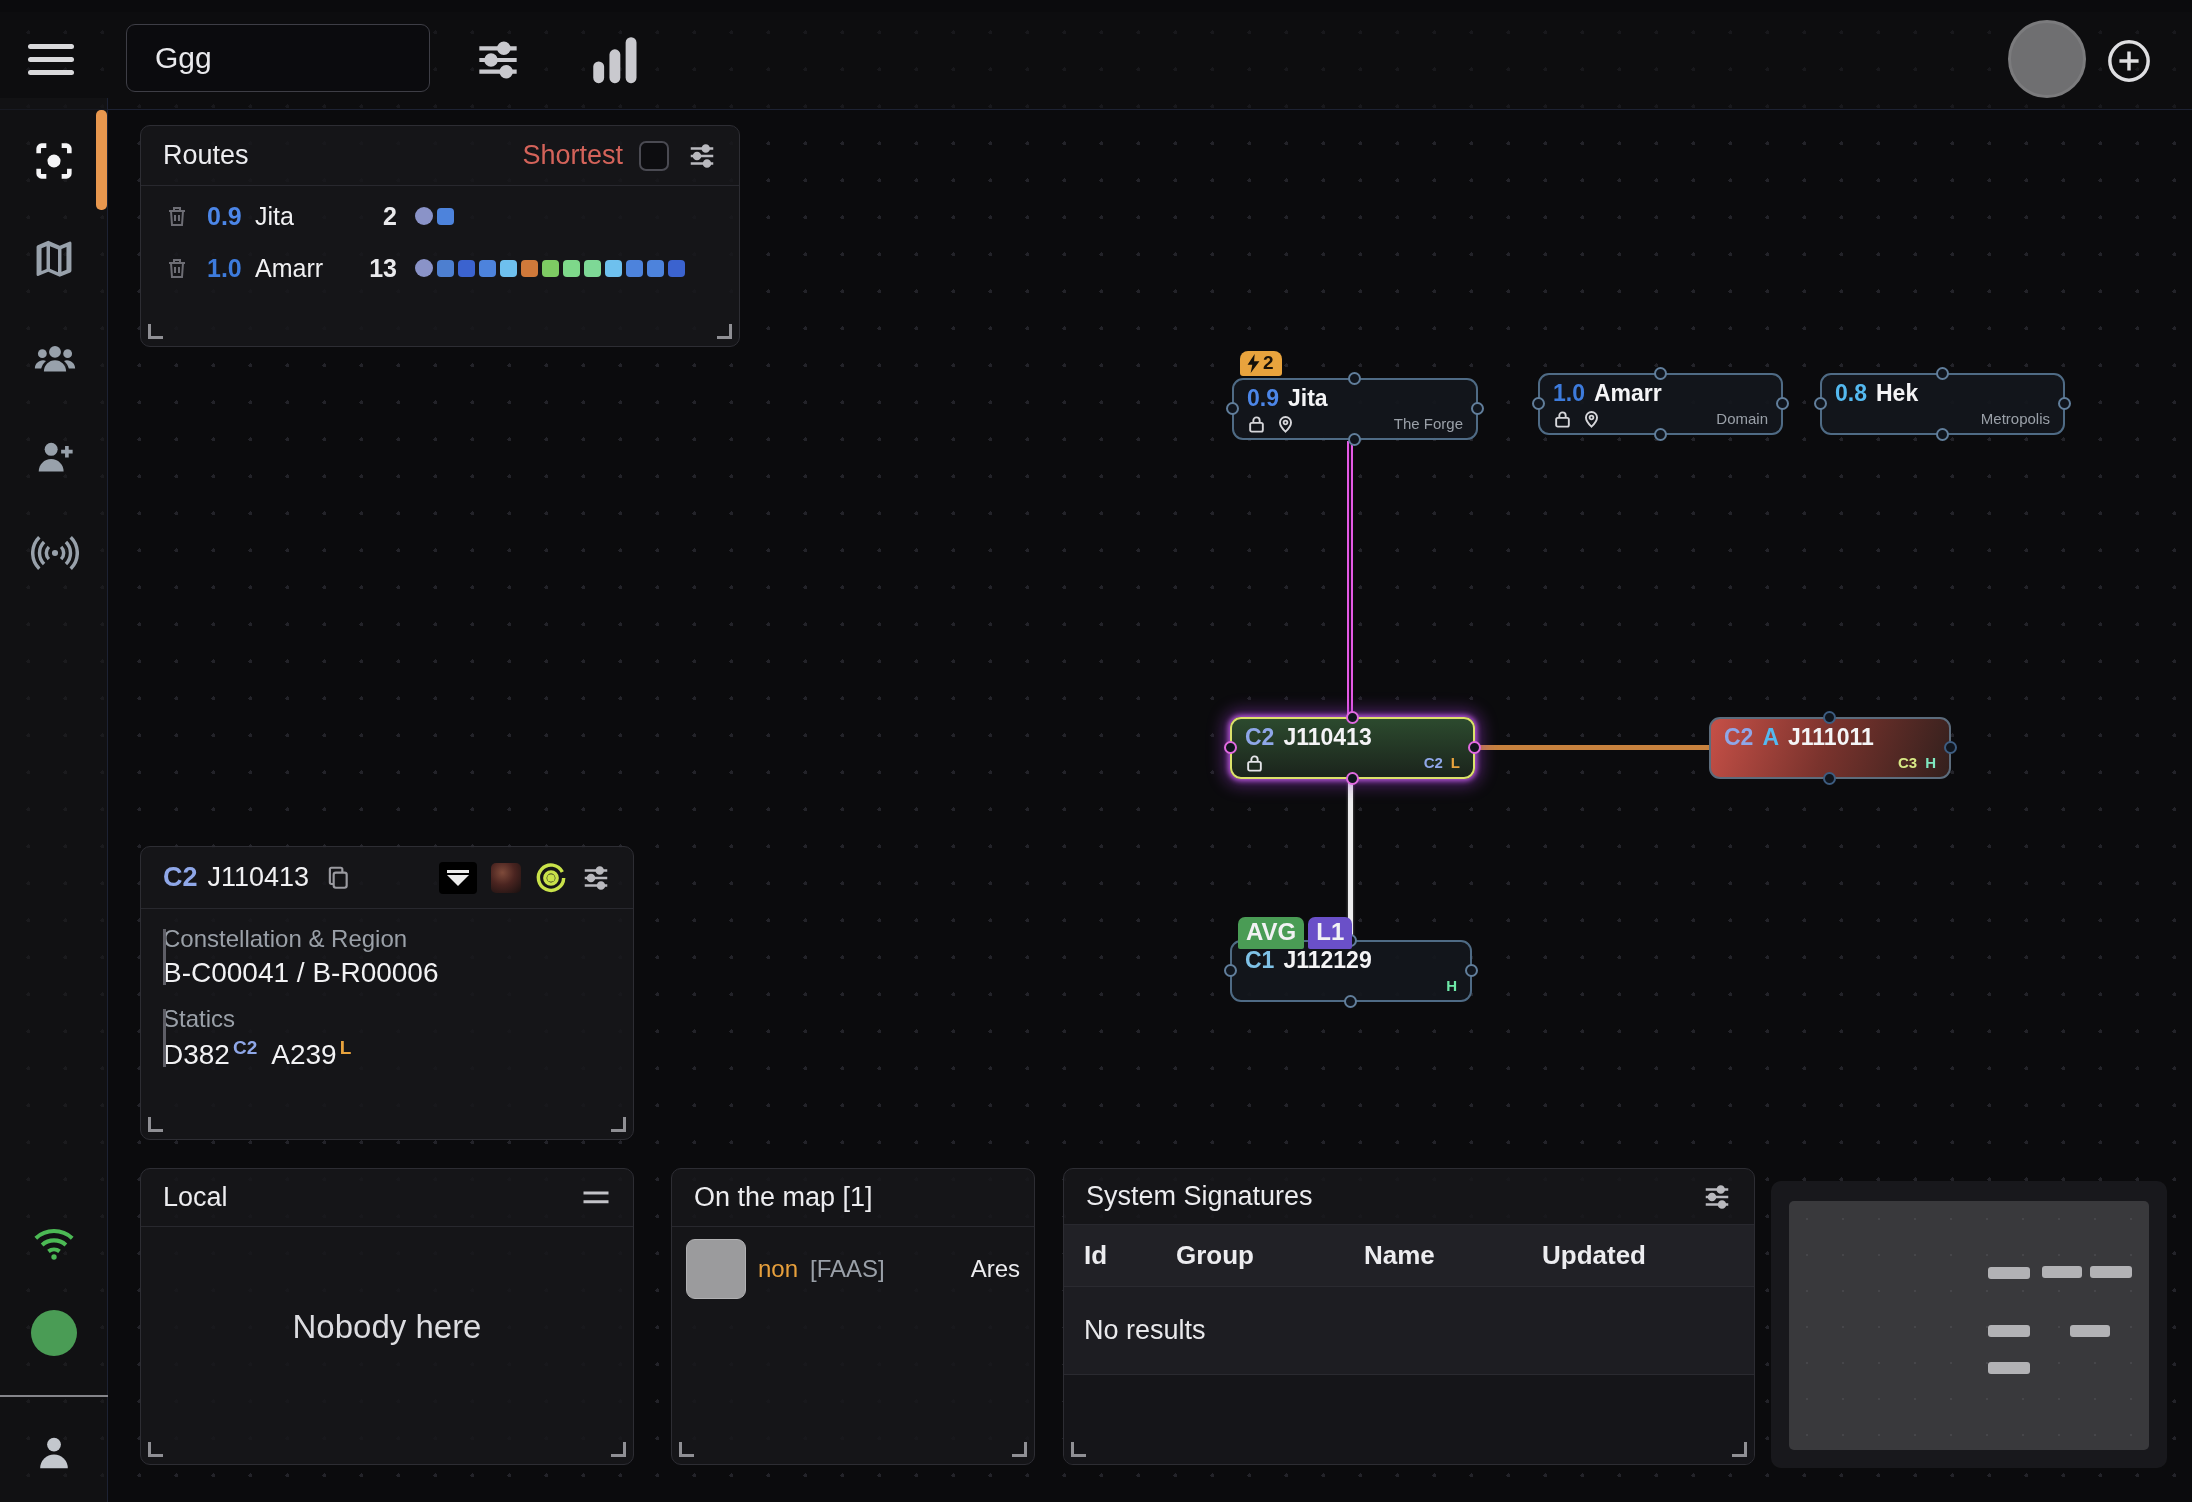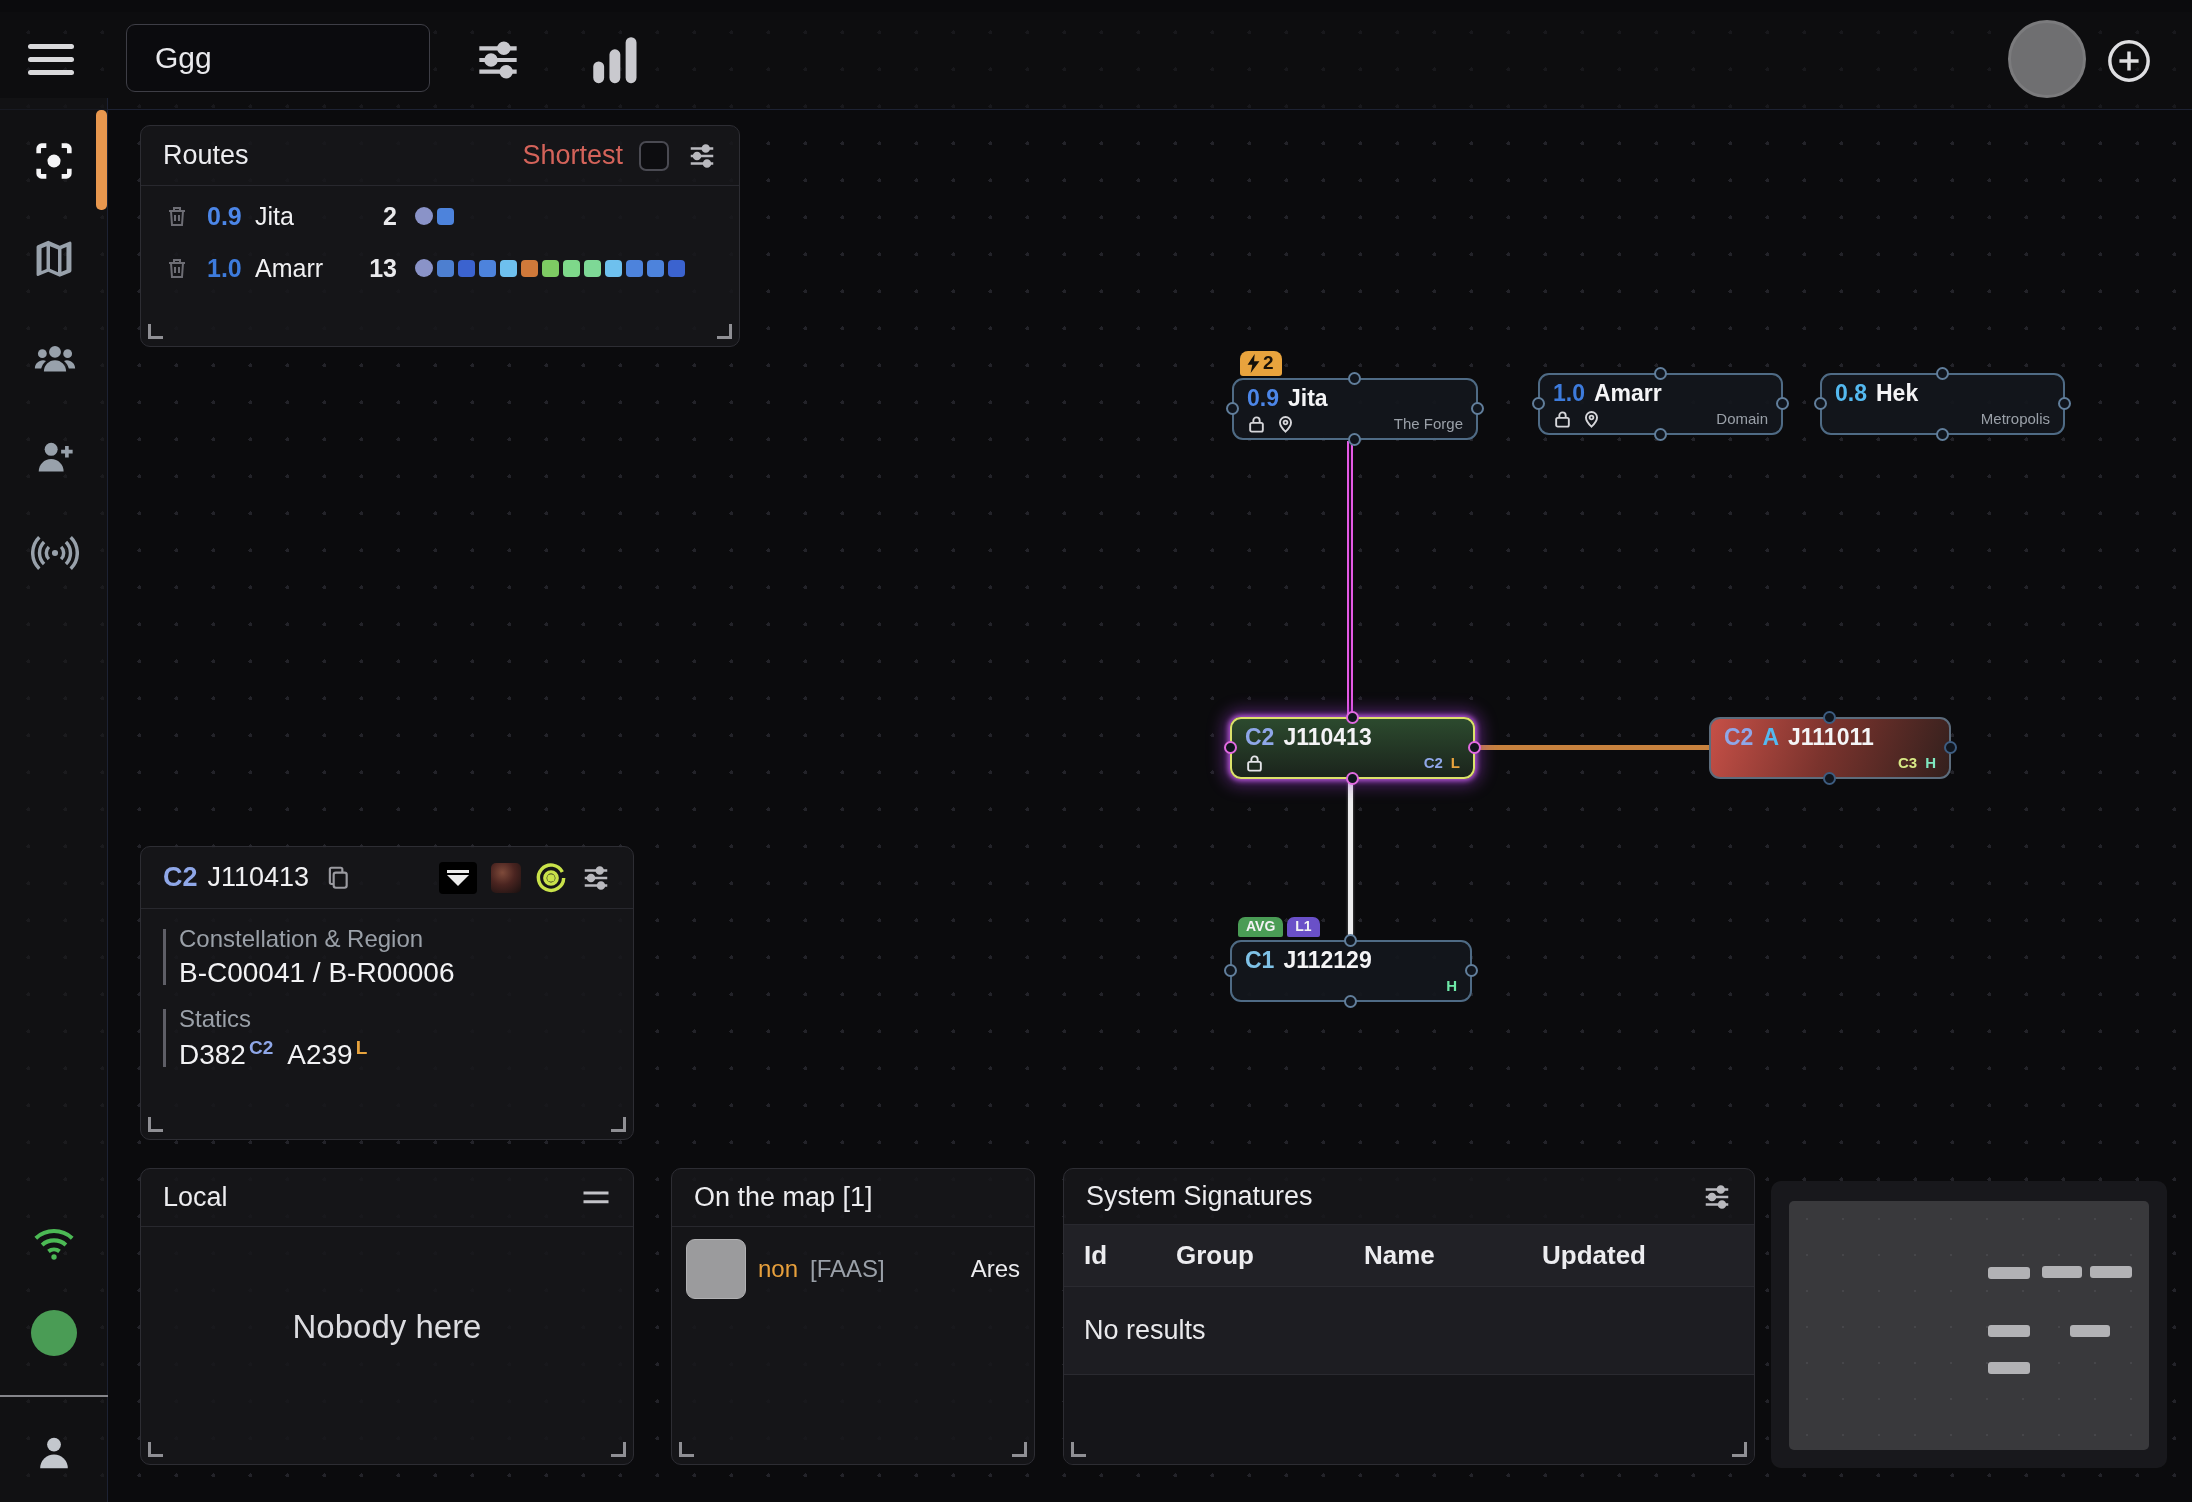--- a/index.html
+++ b/index.html
@@ -74,21 +74,21 @@
   .h-left { left:-8px; top:calc(50% - 7px); } .h-right { right:-8px; top:calc(50% - 7px); }
   .node.sel { background:linear-gradient(180deg,#2c4a2e 0%,#1b241c 100%); border-color:#dce26b;
     box-shadow:0 0 5px 2px rgba(196,92,235,.85), 0 0 16px 7px rgba(150,60,200,.45); }
   .node.sel .handle { border-color:#e06ae0; }
   .node.red { background:linear-gradient(110deg,#c65047 0%,#7a332d 48%,#33201d 100%); border-color:#5c6c7c; }
   .node.red .handle { border-color:#3d5c80; }
   .n-badge { position:absolute; z-index:21; font-size:19px; font-weight:bold; color:#1a1208;
     border-radius:8px 8px 3px 3px; padding:1px 8px 2px 6px; display:flex; align-items:center; gap:2px; }
   .badge-orange { background:#e8a33d; }
   .badge-row { position:absolute; z-index:21; display:flex; gap:4px; }
-  .mini-badge { font-size:14px; font-weight:bold; color:#f2f2f4; border-radius:7px 7px 2px 2px; padding:1px 8px 3px 8px; }
+  .mini-badge { font-size:24px; font-weight:bold; color:#f2f2f4; border-radius:7px 7px 2px 2px; padding:1px 8px 3px 8px; }
 
   
   .conn { position:absolute; z-index:10; }
   .conn-pink { background:linear-gradient(90deg,#e55ae5 0 2px,#230a23 2px 4px,#e55ae5 4px 6px); }
   .conn-white { background:#ededee; box-shadow:0 0 3px rgba(200,200,200,.5); }
   .conn-orange { background:#c8823e; }
 
   
   .sysinfo { left:140px; top:846px; width:494px; height:294px; }
   .sysinfo .p-head { height:62px; gap:10px; }
@@ -97,21 +97,21 @@
   .copy-ic { color:#9a9aa0; margin-left:6px; cursor:pointer; }
   .si-icons { margin-left:auto; display:flex; align-items:center; gap:14px; }
   .blackbox { width:38px; height:32px; background:#000; border-radius:4px; display:flex;
     flex-direction:column; align-items:center; justify-content:center; gap:2px; cursor:pointer; }
   .blackbox .bar { width:22px; height:3px; background:#ececec; }
   .blackbox .tri { width:0; height:0; border-left:11px solid transparent; border-right:11px solid transparent;
     border-top:11px solid #ececec; }
   .thumb { width:30px; height:30px; border-radius:5px; cursor:pointer;
     background:radial-gradient(circle at 38% 32%, #7e4a3a 0%, #4a2420 45%, #171010 100%); }
   .bullseye { color:#c9e24a; cursor:pointer; }
-  .si-section { position:relative; margin:16px 0 0 22px; padding-left:16px; }
+  .si-section { position:relative; margin:16px 0 0 22px; }
   .si-section::before { content:""; position:absolute; left:0; top:4px; bottom:4px; width:3px; background:#5e5e66; }
   .si-label { font-size:24px; color:#9aa0a8; }
   .si-value { font-size:28px; color:#f2f2f4; margin-top:4px; }
   .static-code { font-size:28px; color:#f2f2f4; }
   .static-sup { font-size:19px; font-weight:bold; vertical-align:super; margin:0 14px 0 3px; }
 
   
   .local { left:140px; top:1168px; width:494px; height:297px; }
   .local .p-head { height:58px; }
   .eq-icon { margin-left:auto; color:#c3c3c8; cursor:pointer; }

